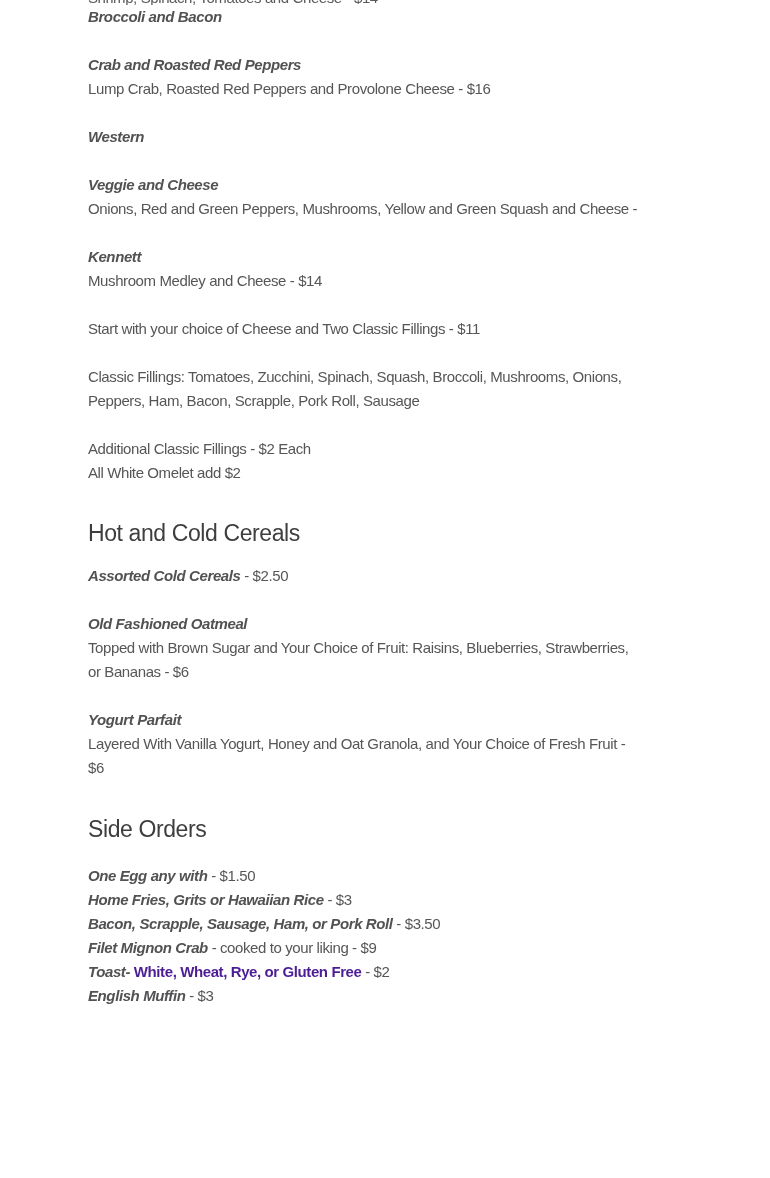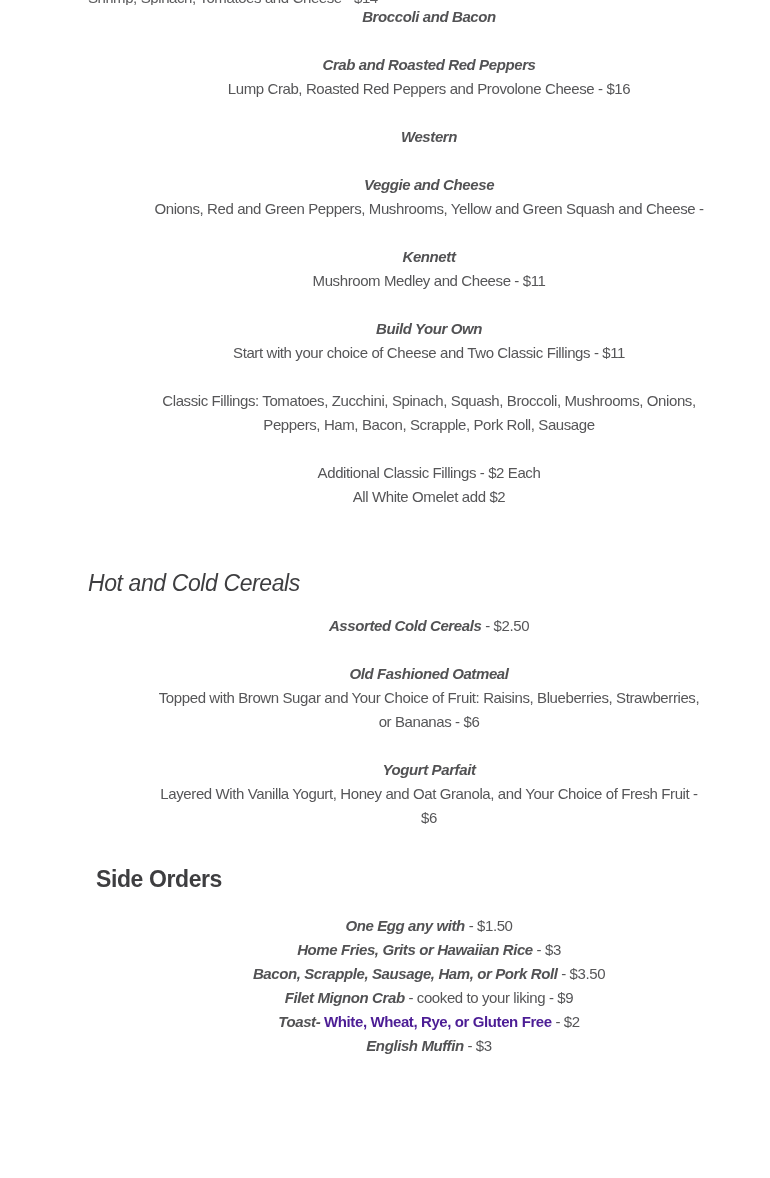--- a/index.html
+++ b/index.html
@@ -13,21 +13,21 @@
     box-sizing: border-box;
     padding-left: 88px;
     overflow: hidden;
     background: #ffffff;
     font-family: "Liberation Sans", "DejaVu Sans", sans-serif;
     font-size: 15px;
     line-height: 24px;
     letter-spacing: -0.4px;
     color: #565658;
   }
-  p { margin: 0 0 24px 0; text-align: center; }
+  p { margin: 0 0 24px 0; }
   .clip-strip {
     height: 5px;
     overflow: hidden;
   }
   .clip-strip span {
     display: block;
     margin-top: -14px;
     white-space: nowrap;
     color: #5a5a5c;
   }
@@ -39,22 +39,22 @@
   .blk { display: block; white-space: nowrap; }
   .ln  { display: block; white-space: nowrap; }
   .bd  { font-weight: 700; font-style: normal; color: #4c1d95; }
   h2 {
     font-size: 23px;
     line-height: 34px;
     font-weight: 400;
     color: #3e3e40;
     letter-spacing: -0.4px;
   }
-  .h2-cereals { margin: 57px 0 14px 0; font-style: italic; }
-  .h2-sides   { margin: 32px 0 18px 8px; font-weight: bold; }
+  .h2-cereals { margin: 31px 0 14px 0; }
+  .h2-sides   { margin: 32px 0 18px 0; }
 </style>
 </head>
 <body>
 
 <div class="page">
 
   <div class="clip-strip">
     <span>Shrimp, Spinach, Tomatoes and Cheese - $14</span>
   </div>
 
@@ -71,25 +71,24 @@
     <span class="nm blk">Western</span>
   </p>
 
   <p>
     <span class="nm blk">Veggie and Cheese</span>
     <span class="ln">Onions, Red and Green Peppers, Mushrooms, Yellow and Green Squash and Cheese -</span>
   </p>
 
   <p>
     <span class="nm blk">Kennett</span>
-    <span class="ln">Mushroom Medley and Cheese - $11</span>
+    <span class="ln">Mushroom Medley and Cheese - $14</span>
   </p>
 
   <p>
-    <span class="nm blk">Build Your Own</span>
     <span class="ln">Start with your choice of Cheese and Two Classic Fillings - $11</span>
   </p>
 
   <p>
     <span class="ln">Classic Fillings: Tomatoes, Zucchini, Spinach, Squash, Broccoli, Mushrooms, Onions,</span>
     <span class="ln">Peppers, Ham, Bacon, Scrapple, Pork Roll, Sausage</span>
   </p>
 
   <p>
     <span class="ln">Additional Classic Fillings - $2 Each</span>

